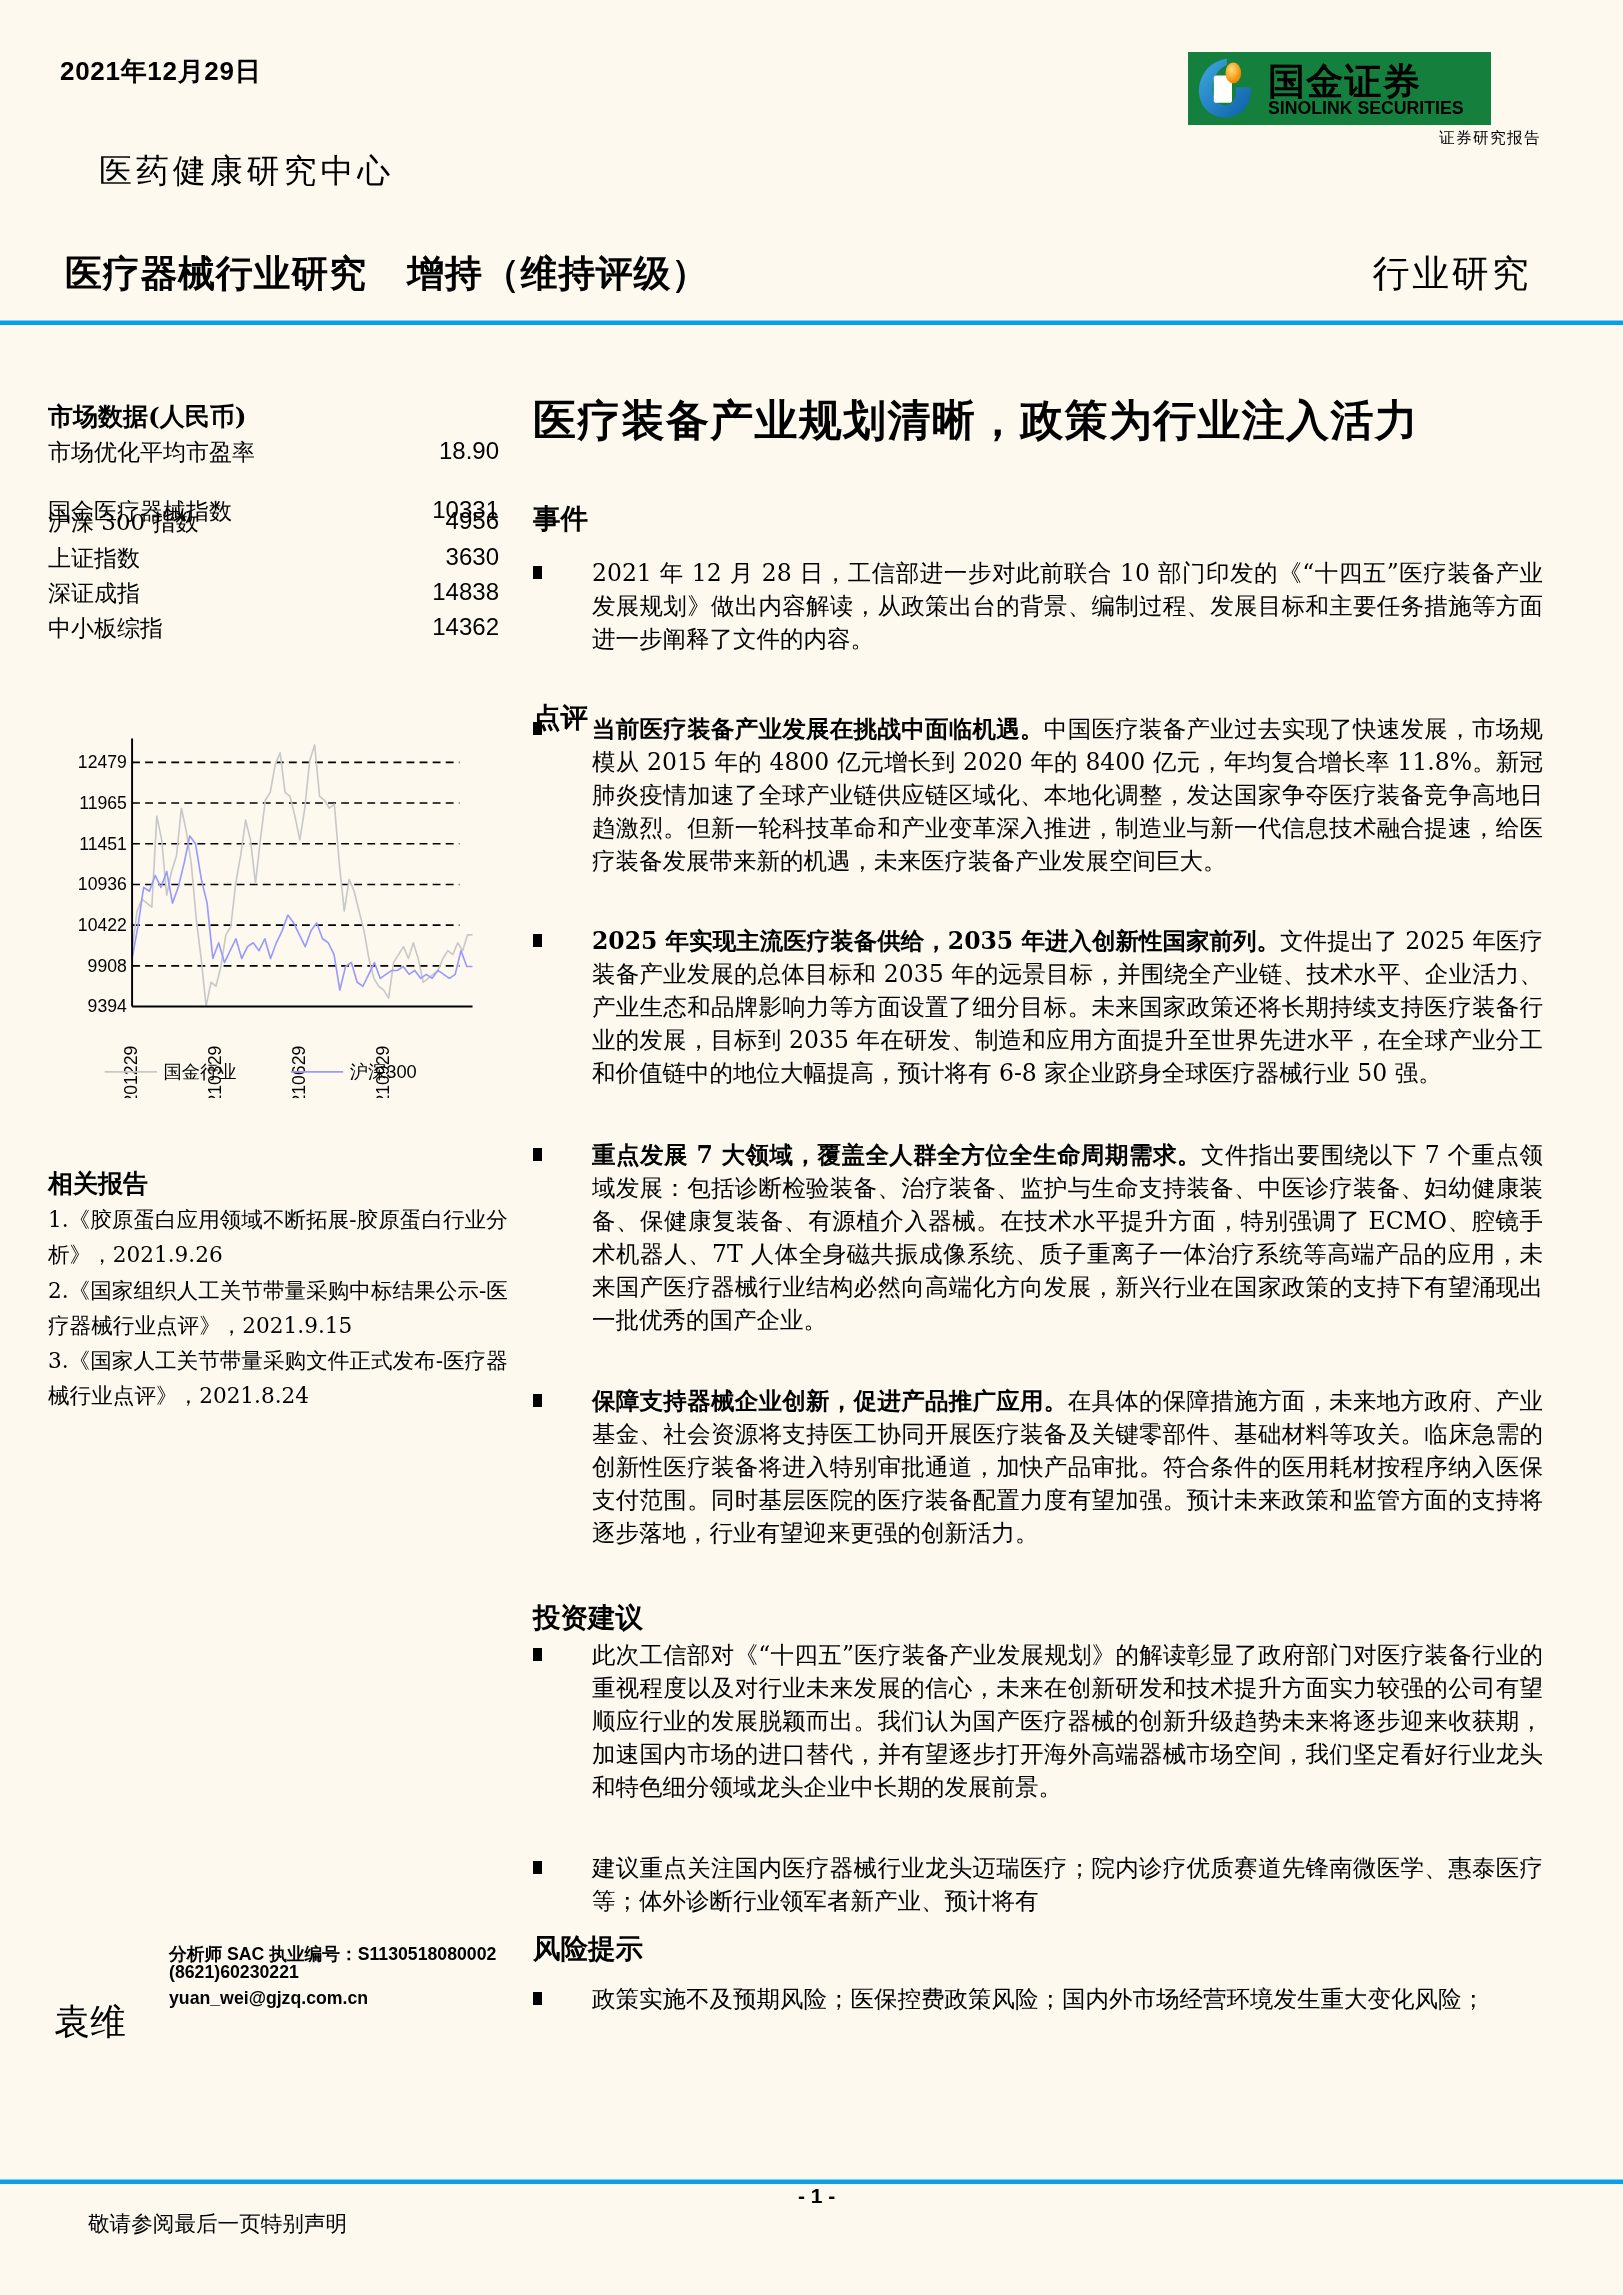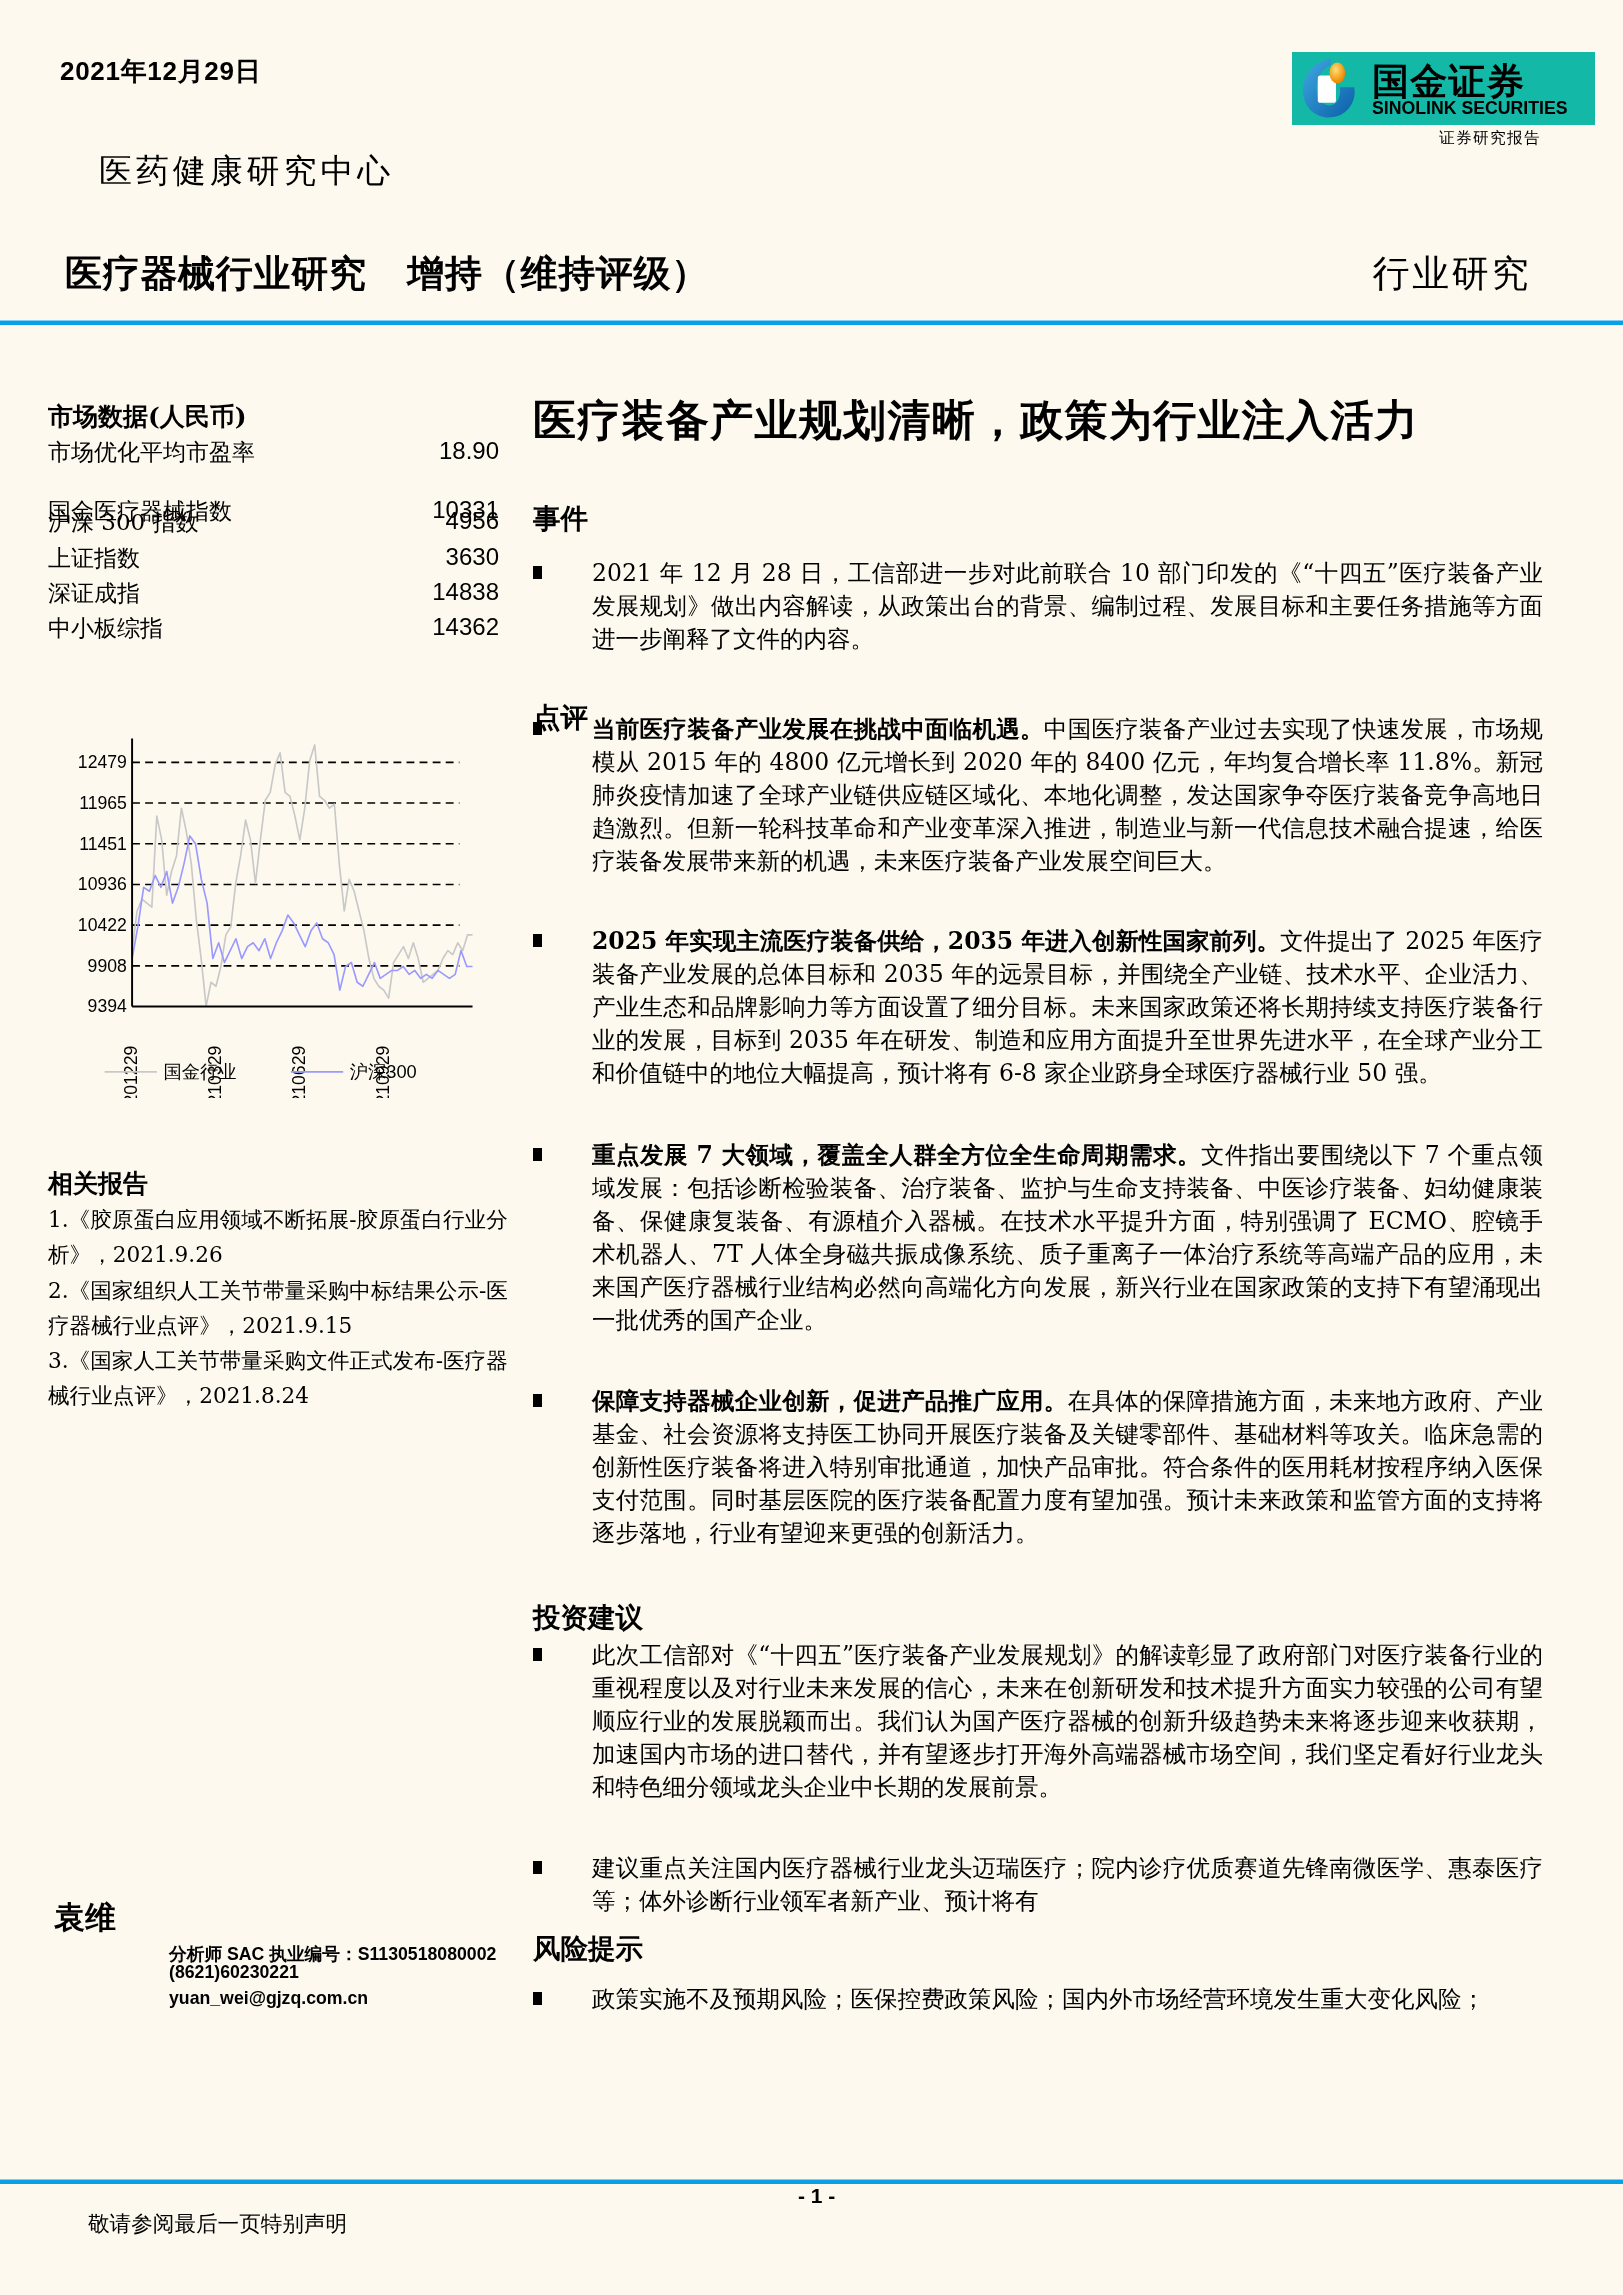--- a/index.html
+++ b/index.html
@@ -5,32 +5,32 @@
   html, body { margin:0; padding:0; }
   body {
     width:1623px; height:2295px; background:#fdf9ef; position:relative; overflow:hidden;
     font-family: "DejaVu Serif", "Liberation Serif", serif; color:#000;
   }
   .abs { position:absolute; }
   .date { left:60px; top:54px; font-family:"Liberation Sans", sans-serif; font-weight:bold; font-size:26px; letter-spacing:0.7px; }
   .center-name { left:85px; top:149px; font-size:33px; letter-spacing:3.9px;margin-left:14px; }
   .title-line { left:65px; top:249px; font-family:"DejaVu Sans", sans-serif; font-weight:bold; font-size:37px; letter-spacing:0.7px; white-space:pre; }
   .rtype { right:92px; top:249px; font-size:37px; letter-spacing:2.6px; }
-  .logo { left:1292px; top:52px; width:303px; height:73px; background:#14b8a6; }
+  .logo { left:1188px; top:52px; width:303px; height:73px; background:#15803d; }
   .logo-mark { position:absolute; left:5.2px; top:3.9px; width:65px; height:65px; }
   .logo-cn { position:absolute; left:80px; top:5.2px; font-family:"DejaVu Sans", sans-serif; font-weight:bold; font-size:37px; letter-spacing:1.3px; }
   .logo-en { position:absolute; left:80px; top:46px; font-family:"Liberation Sans", sans-serif; font-weight:bold; font-size:17.7px; letter-spacing:0px; }
   .logo-sub { right:82px; top:128px; font-size:15.7px; letter-spacing:1.3px; }
   .rule { left:0; width:1623px; height:3.9px; background:#0aa0e8; border-top:0.7px solid #7fd0f5; }
   
   .sb-head { font-weight:bold; font-size:25px; }
   .mk-row { left:48px; width:451px; font-size:23px; display:flex; justify-content:space-between; height:35px; }
   .mk-row .v { font-family:"Liberation Sans", sans-serif; font-size:24px; }
   .rel { left:48px; width:471px; font-size:21.6px; line-height:35px; }
-  .author { left:54px; top:1897px; font-size:31px; font-weight:bold; }
+  .author { left:54px; top:1998px; font-size:36px; font-weight:normal; }
   .contact { left:169px; font-family:"Liberation Sans", sans-serif; font-size:17.7px; font-weight:bold; }
   
   .main-title { left:533px; top:392px; font-size:43px; font-weight:bold; letter-spacing:1.3px; }
   .sec { left:533px; font-size:27.5px; font-weight:bold; }
   .bul { left:533px; width:1010px; font-size:23.5px; line-height:33px; text-align:justify; }
   .bul .sq { position:absolute; left:0; top:9.2px; width:9.2px; height:13px; background:#000; }
   .bul .tx { margin-left:59px; display:block; }
   .bul b { font-weight:bold; }
   .pg { left:798px; top:2184px; font-family:"Liberation Sans", sans-serif; font-size:21px; font-weight:bold; }
   .foot { left:88px; top:2209px; font-size:21.6px; }

